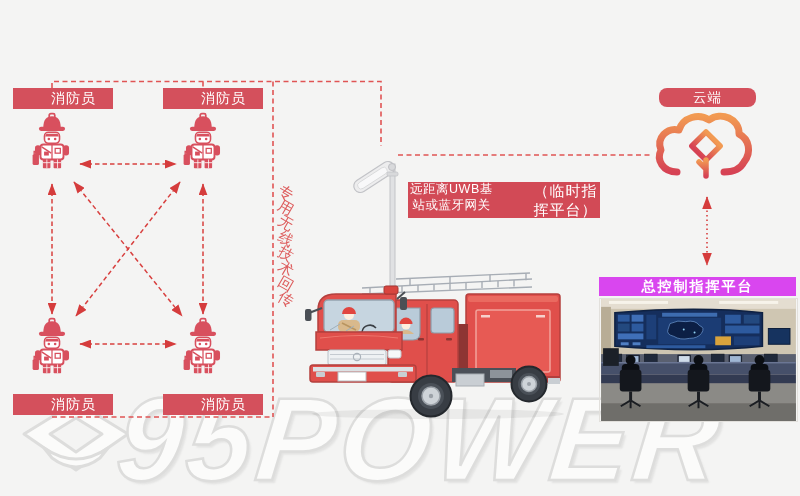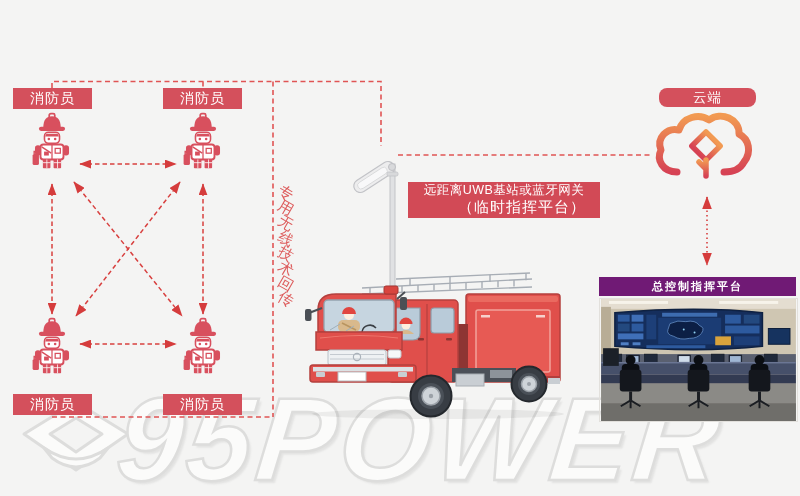--- a/index.html
+++ b/index.html
@@ -21,29 +21,29 @@
     transform:skewX(-6deg);
   }
   .wm-logo{position:absolute;left:16px;top:6px;}
 
   
   .rlabel{
     position:absolute;background:var(--accent);color:#fff;
     display:flex;align-items:center;justify-content:center;
     font-size:14px;letter-spacing:1px;z-index:4;
   }
-  .lab-ff{width:79px;height:21px;}
+  .lab-ff{width:79px;height:21px;padding-left:21px;}
   .lab-cloud{left:659px;top:88px;width:97px;height:19px;font-size:13.5px;border-radius:8px;}
-  .lab-cmd{left:599px;top:277px;width:197px;height:19px;font-size:11px;font-weight:bold;letter-spacing:2px;background:#701a75;}
+  .lab-cmd{left:599px;top:277px;width:197px;height:19px;font-size:14px;font-weight:bold;letter-spacing:2px;background:#d946ef;}
 
   
   .uwb-box{
     position:absolute;left:408px;top:182px;width:192px;height:36px;
     background:var(--boxred);color:#fff;text-align:center;z-index:4;
-    display:flex;flex-direction:column;justify-content:center;line-height:1.25;
+    display:flex;flex-direction:row;justify-content:center;line-height:1.25;
   }
   .uwb-box .l1{font-size:12.5px;letter-spacing:0.5px;}
   .uwb-box .l2{font-size:15px;letter-spacing:1px;padding-left:36px;}
 
   
   .g5-label{
     position:absolute;left:431px;top:131px;width:200px;text-align:center;
     color:var(--textred);font-size:15px;letter-spacing:1px;z-index:4;
   }
 

